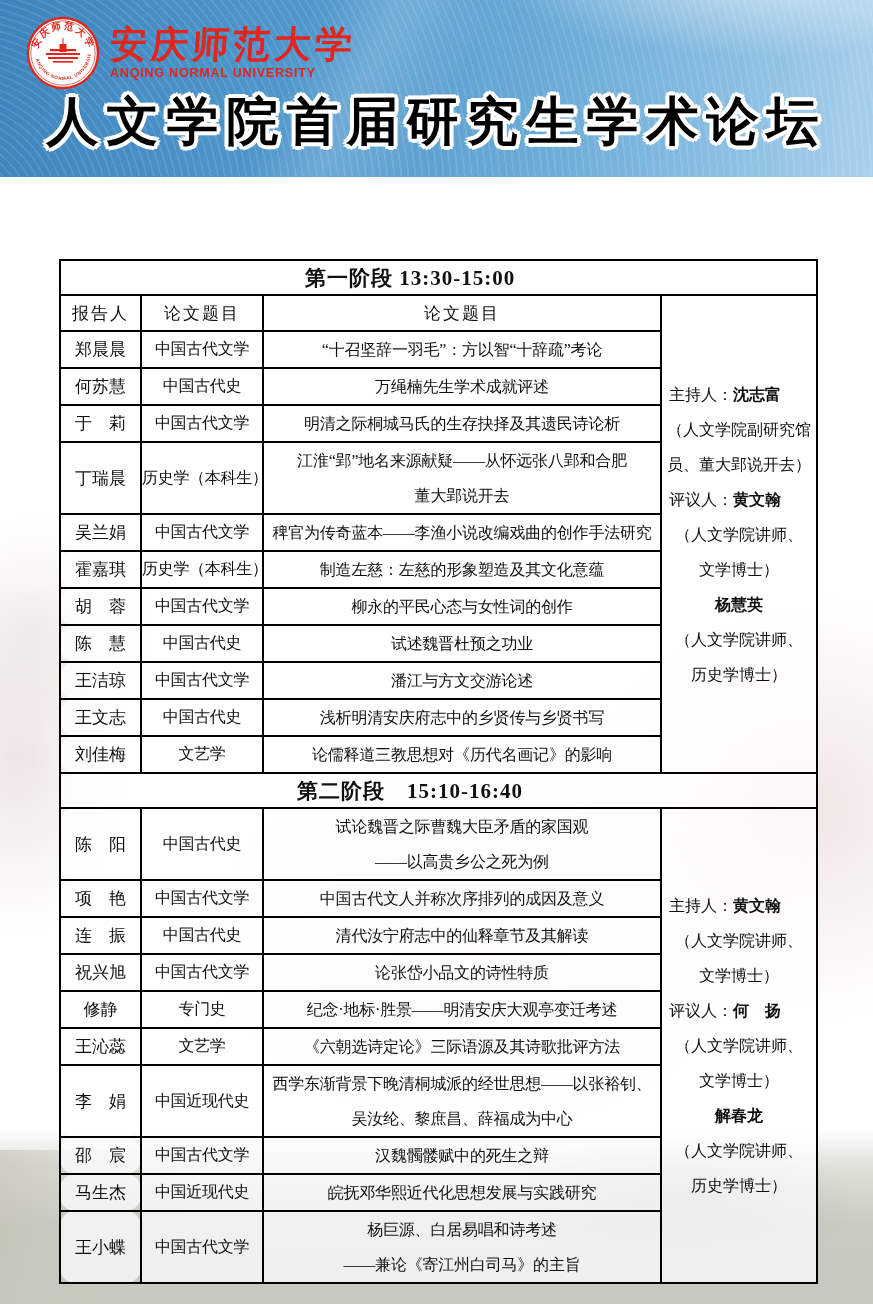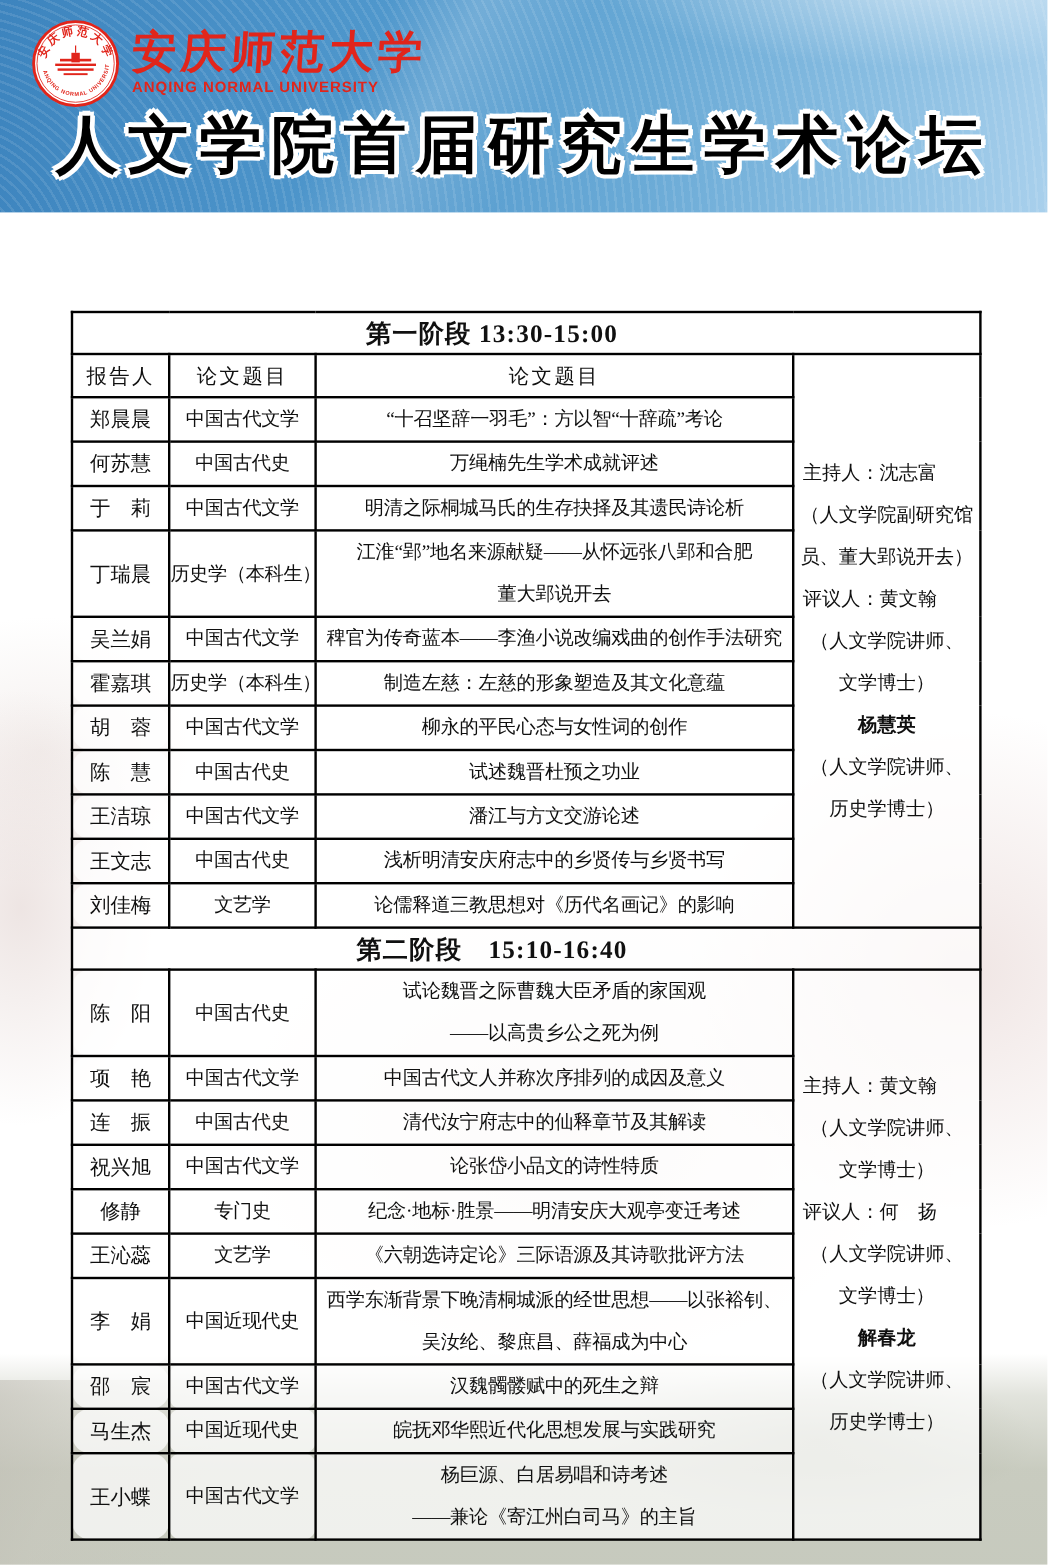--- a/index.html
+++ b/index.html
@@ -76,28 +76,28 @@
     padding:0;font-size:17px;color:#101010;
   }
   tr.session-row td{
     height:33px;font-weight:bold;font-size:21px;letter-spacing:1px;
     padding-right:57px;
   }
   tr.head-row td.col-head{height:34px;font-weight:normal;font-size:17px;letter-spacing:2px;}
   tr.data-row{height:35px;}
   tr.data-row.tall{height:70px;}
   td.cell-name{font-size:17px;border-radius:15px;}
-  td.cell-field{font-size:16px;white-space:nowrap;letter-spacing:-0.3px;border-radius:10px;}
+  td.cell-field{font-size:16px;white-space:nowrap;letter-spacing:-0.3px;}
   td.cell-title{padding:0 1px;}
   .t-line{line-height:35px;white-space:nowrap;font-size:16px;letter-spacing:-0.2px;}
   td.panel-cell{vertical-align:middle;}
   .panel-wrap{display:flex;flex-direction:column;gap:16px;padding:6px 5px;}
   .p-line{font-size:16px;line-height:19px;white-space:nowrap;}
   .p-head{text-align:left;padding-left:2px;}
-  .p-head .p-name{font-weight:normal;}
+  .p-head .p-name{font-weight:bold;}
   .p-paren{text-align:center;}
   .p-bname{text-align:center;font-weight:bold;}
   
   .footer{
     position:absolute;left:0;top:1241px;width:100%;
     text-align:center;
     font-family:"Liberation Sans","DejaVu Sans",sans-serif;
     font-weight:bold;font-size:32px;letter-spacing:1px;color:#050505;
   }
 </style>

